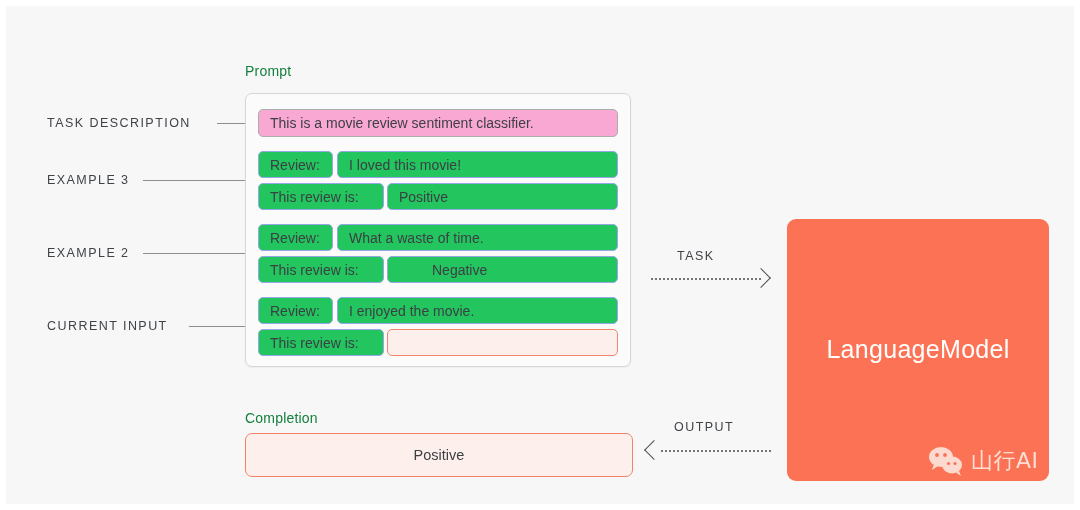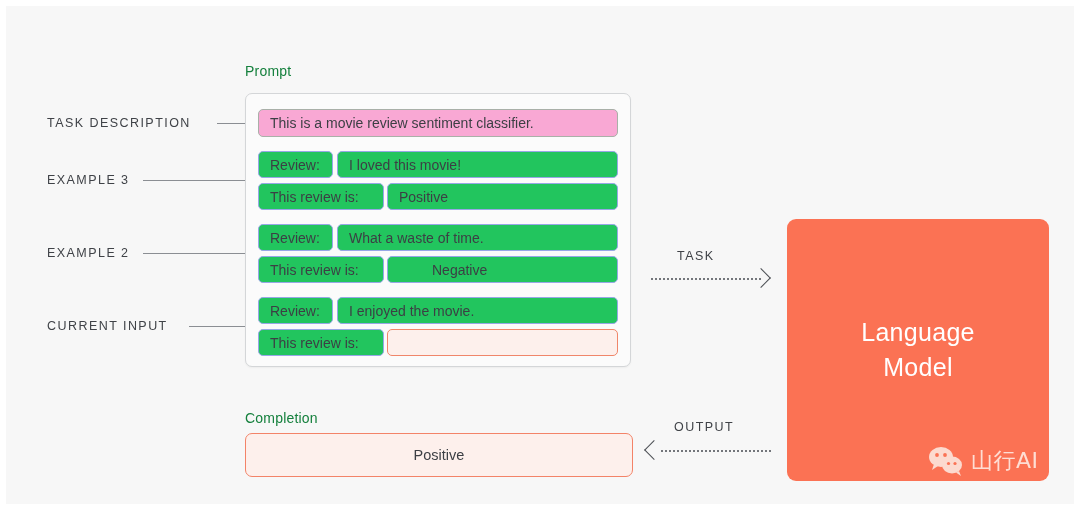--- a/index.html
+++ b/index.html
@@ -110,21 +110,21 @@
   
   #lm-box {
     position: absolute;
     left: 781px;
     top: 213px;
     width: 262px;
     height: 262px;
     background: #fb7254;
     border-radius: 9px;
     display: flex;
-    flex-direction: column;
+    flex-direction: row;
     align-items: center;
     justify-content: center;
     color: #ffffff;
     font-size: 25px;
     line-height: 1.42;
     letter-spacing: 0.3px;
     text-align: center;
   }
 
   

